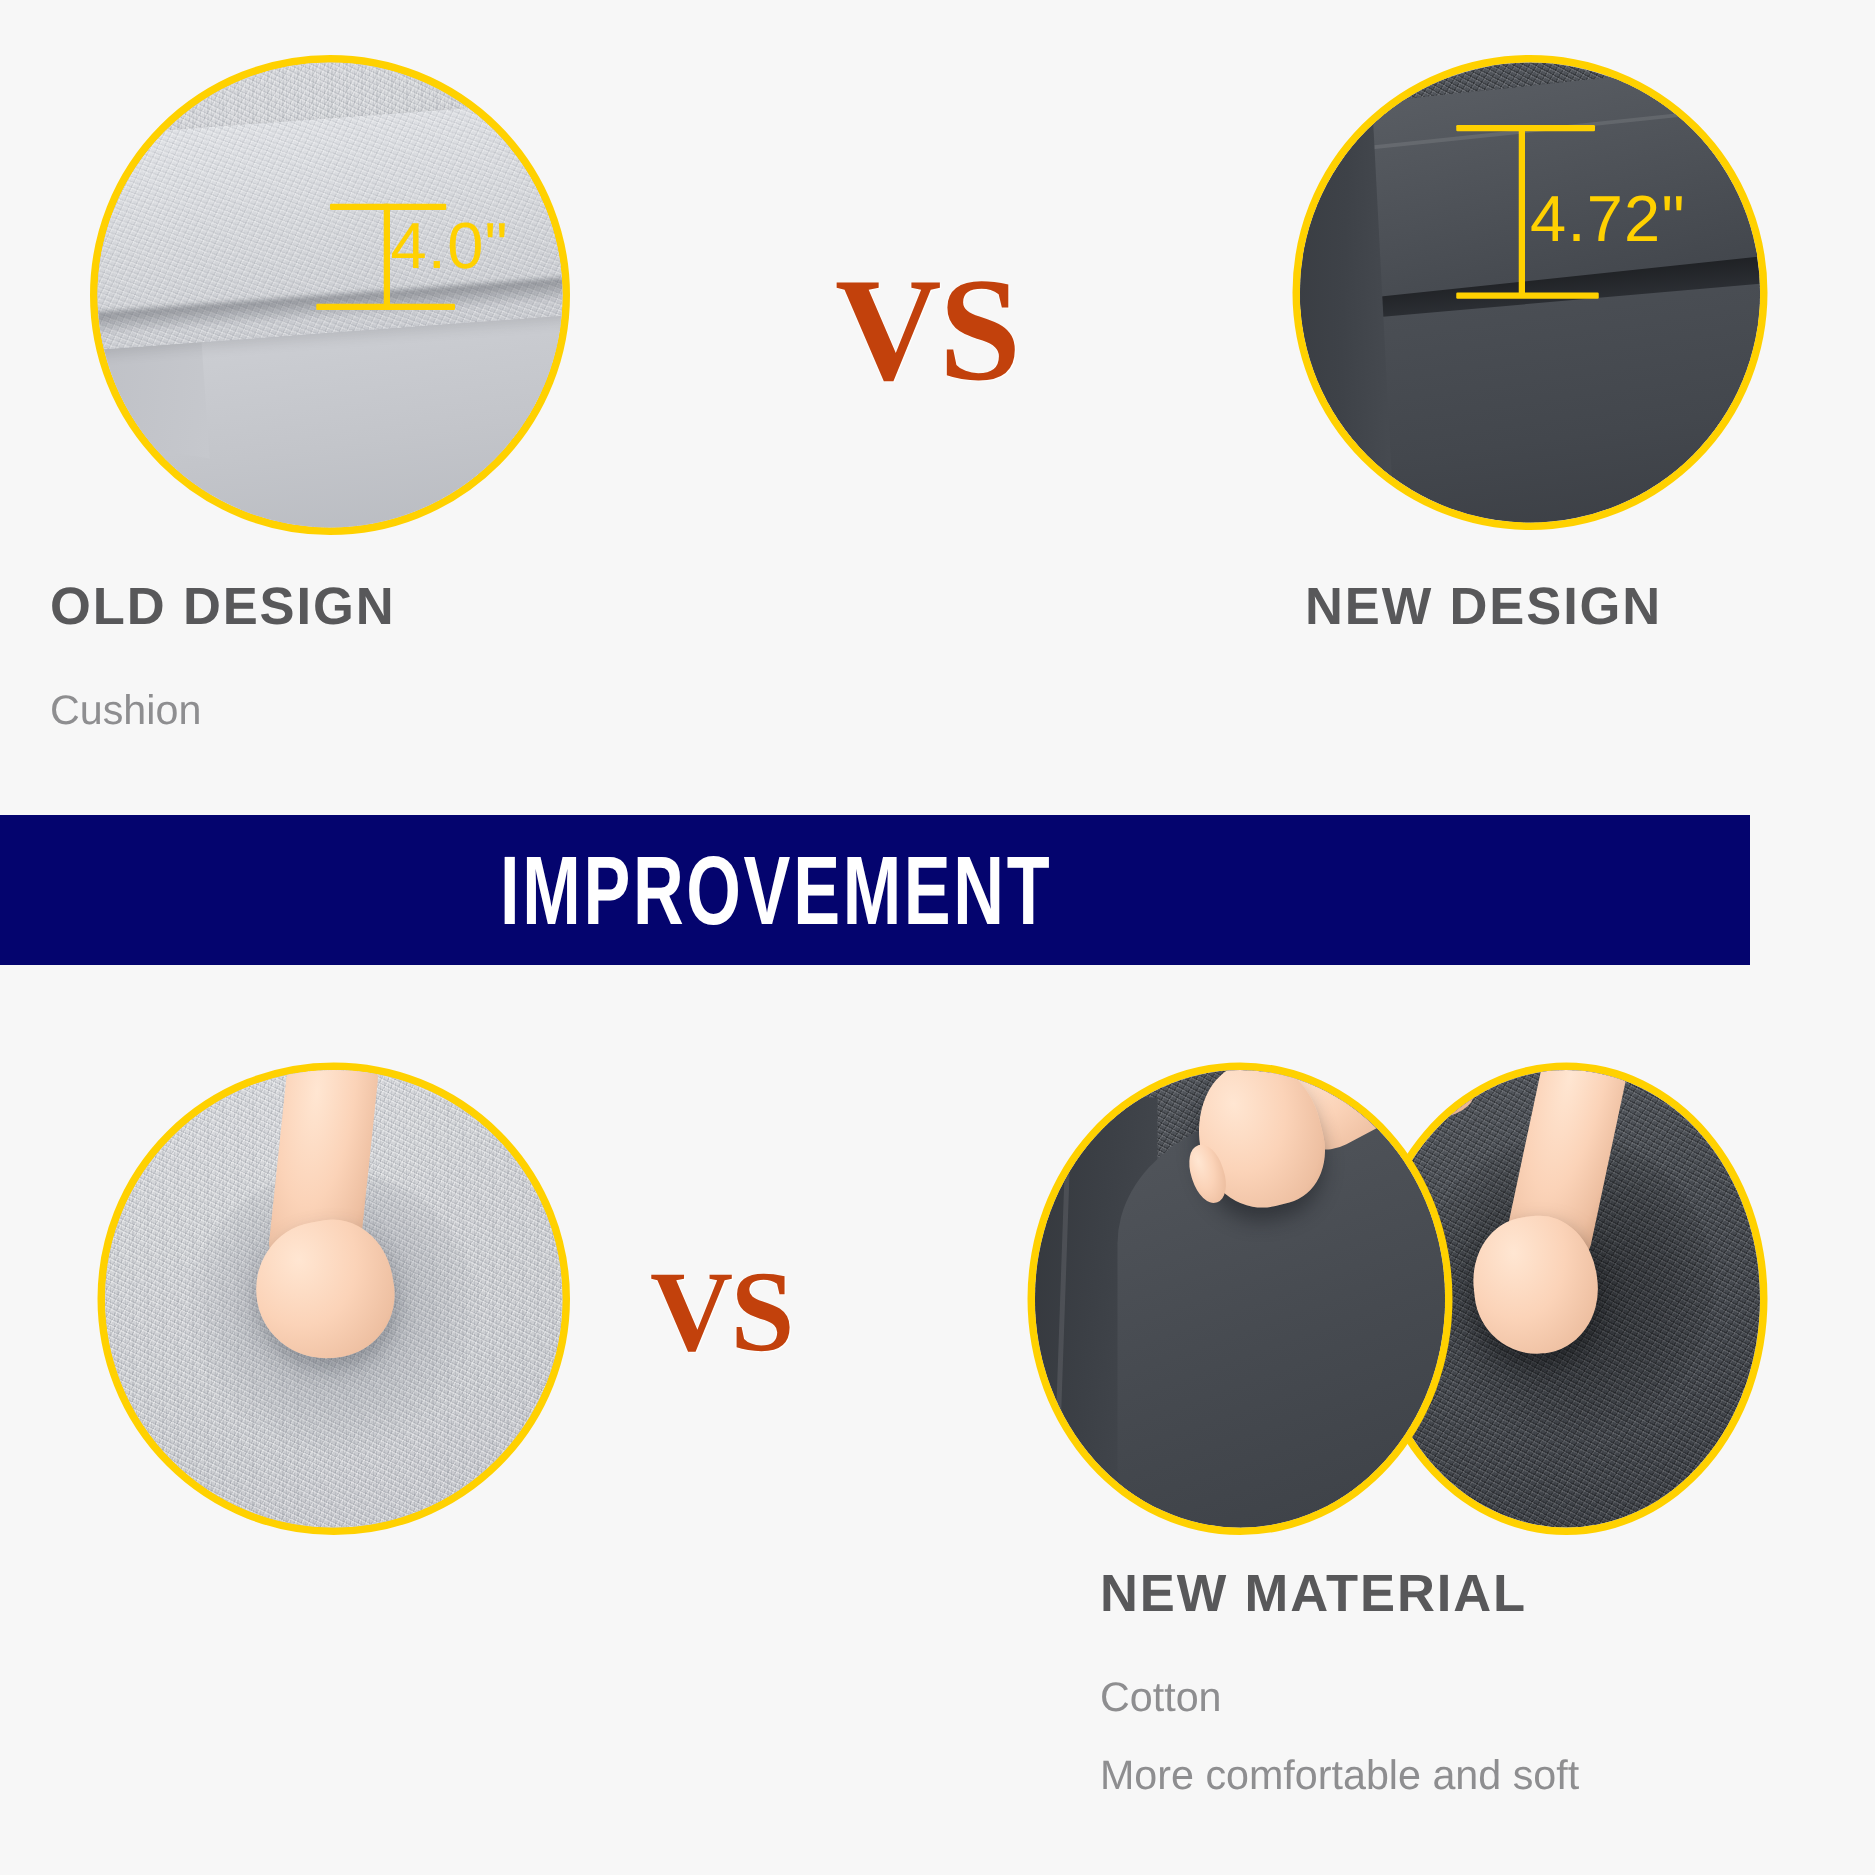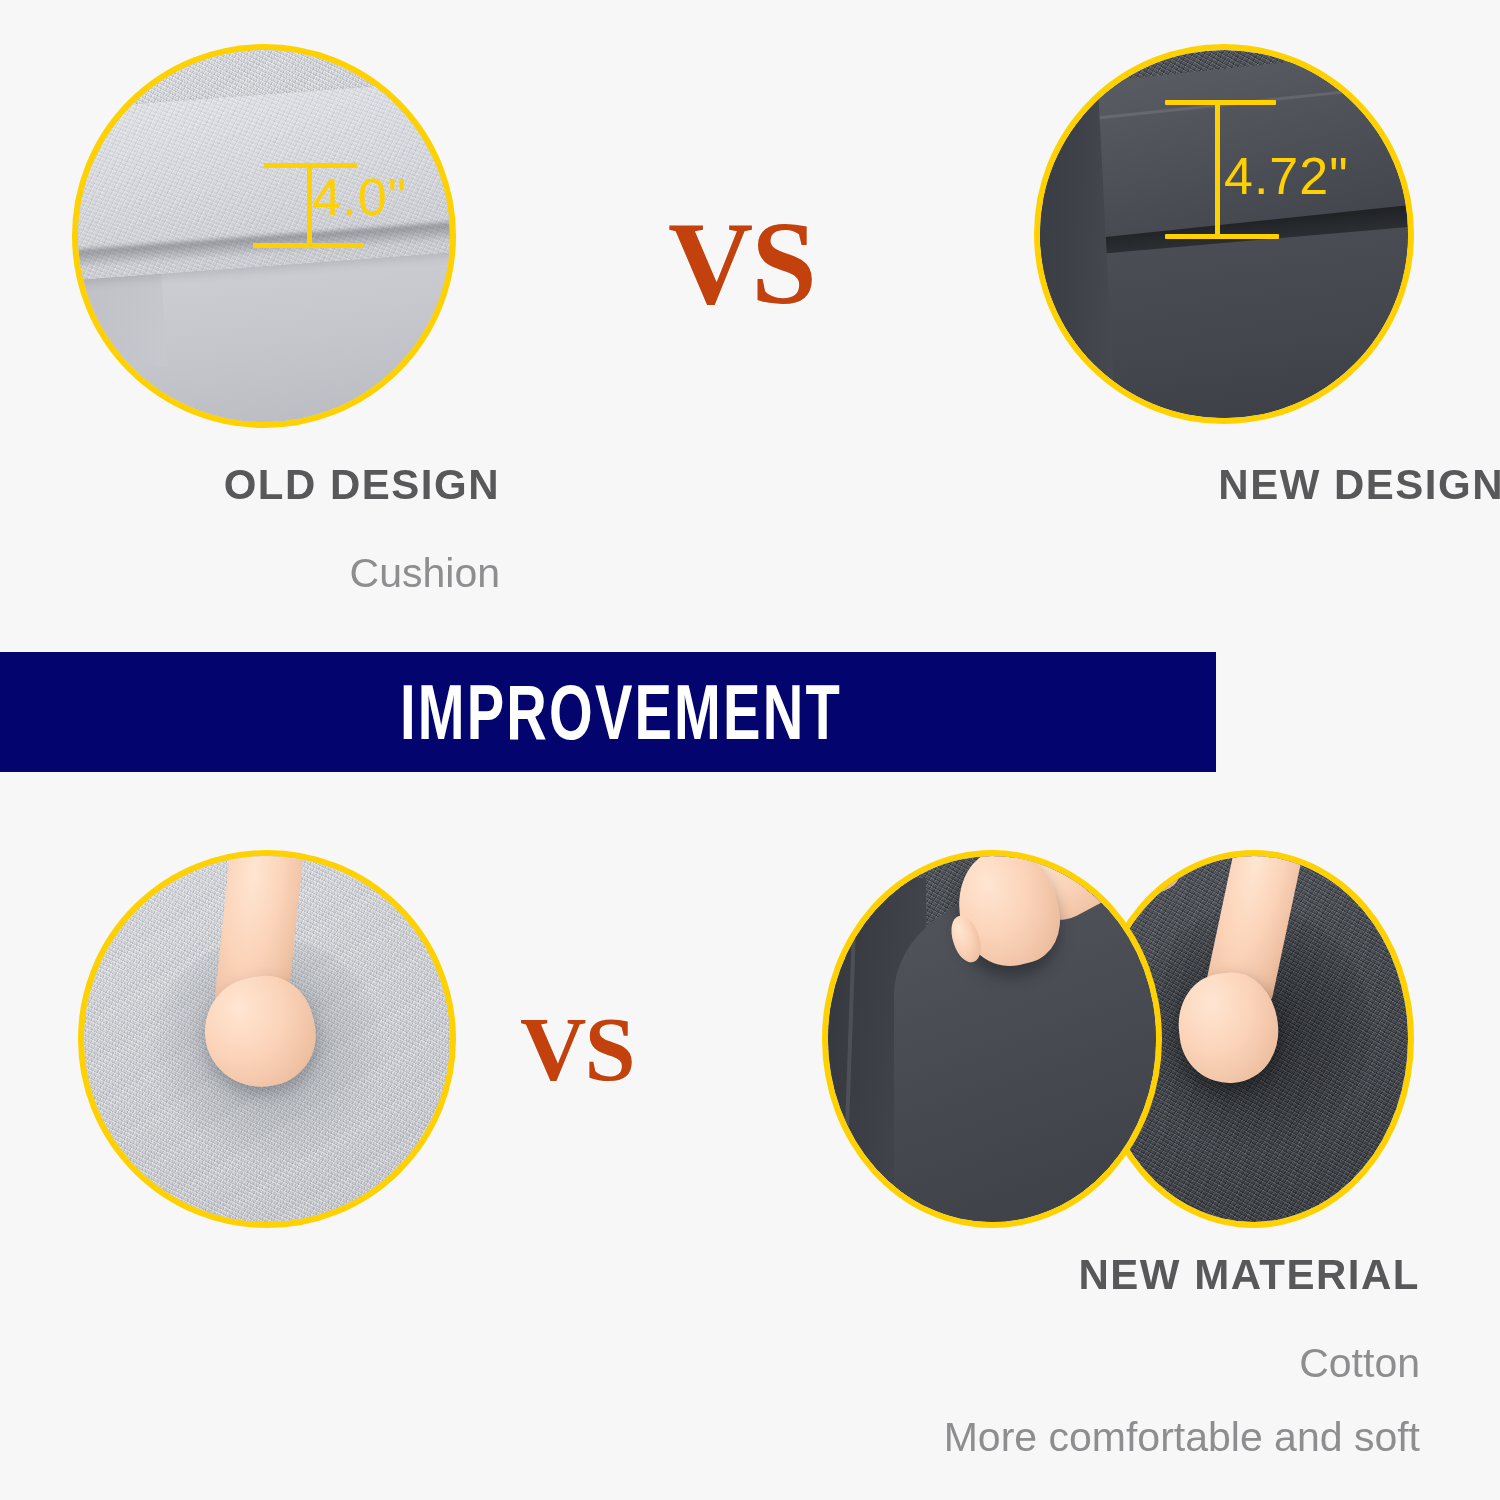--- a/index.html
+++ b/index.html
@@ -226,51 +226,51 @@
     text-shadow:
       1px 1px 0 rgba(255,255,255,.85),
       -1px 0 0 rgba(255,255,255,.55);
     letter-spacing: -2px;
     user-select: none;
   }
   #vs-top { left: 668px; top: 196px; font-size: 118px; }
   #vs-bottom { left: 520px; top: 996px; font-size: 92px; }
 
   
-  .caption-block { position: absolute; text-align: right; }
+  .caption-block { position: absolute; text-align: left; }
   .caption-title {
     font-family: "Liberation Sans", sans-serif;
     font-weight: 700;
     font-size: 42px;
     letter-spacing: 1.5px;
     color: #58585a;
     line-height: 1.1;
     margin: 0;
   }
   .caption-sub {
     font-family: "Liberation Sans", sans-serif;
     font-weight: 400;
-    font-size: 41px;
+    font-size: 33px;
     color: #8e8e90;
     line-height: 1.45;
     margin: 0;
   }
   #caption-old-design   { left: 40px;  top: 462px; width: 460px; }
   #caption-new-design   { left: 1044px; top: 462px; width: 460px; }
   #caption-old-material { left: 30px;  top: 1252px; width: 460px; }
   #caption-new-material { left: 880px; top: 1252px; width: 540px; }
   .caption-title-gap { margin-bottom: 36px; }
   .caption-sub-gap   { margin-bottom: 14px; margin-top: 12px; }
 
   
   #improvement-banner {
     position: absolute;
     left: 0;
     top: 652px;
-    width: 1216px;
+    width: 1400px;
     height: 120px;
     background: #04046e;
     display: flex;
     align-items: center;
   }
   #improvement-title {
     color: #ffffff;
     font-family: "Liberation Sans", sans-serif;
     font-weight: 700;
     font-size: 78px;

